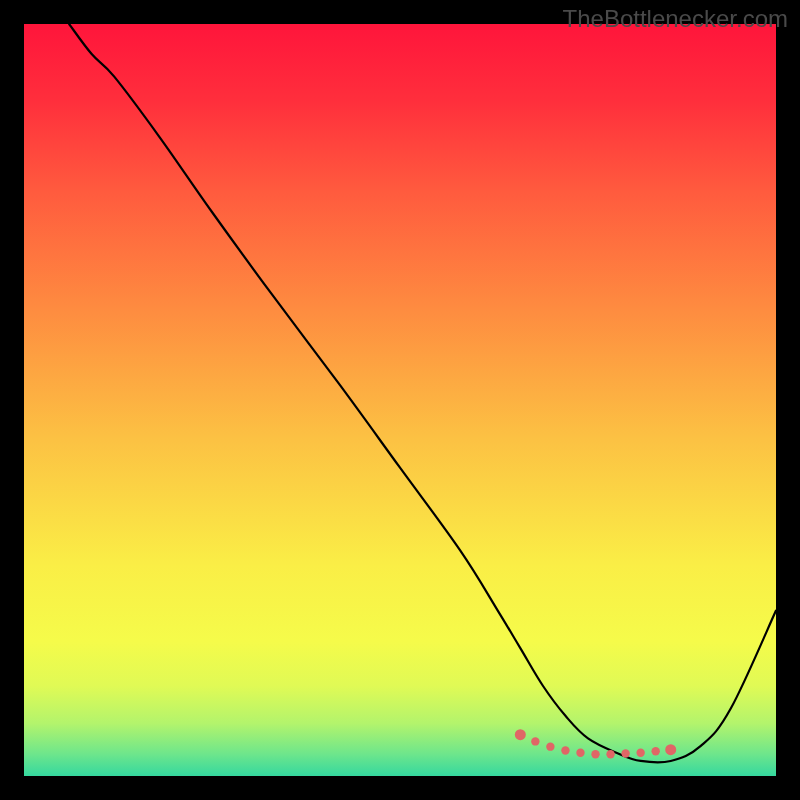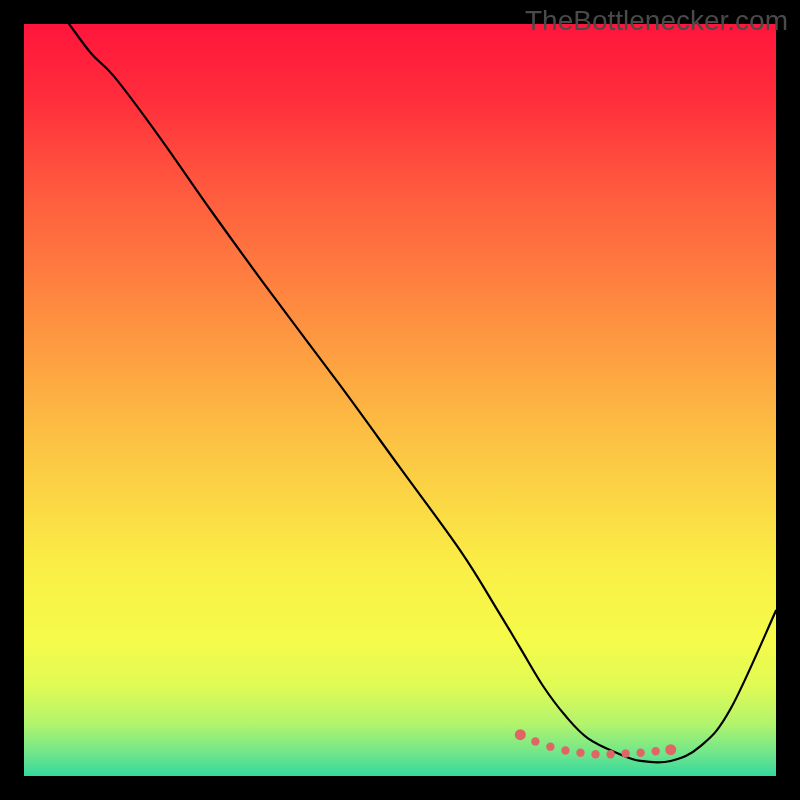--- a/index.html
+++ b/index.html
@@ -1,18 +1,18 @@
 <!DOCTYPE html>
 <html><head>
   <meta charset="utf-8">
   <style>
     * { margin: 0; padding: 0; box-sizing: border-box; }
     html, body { width: 800px; height: 800px; background: #000; overflow: hidden; }
     .frame { position: relative; width: 800px; height: 800px; background: #000; }
-    .watermark { position: absolute; top: 5px; right: 12px; color: #4a4a4a; font-family: Arial, sans-serif; font-size: 28px; font-weight: 500; z-index: 10; }
+    .watermark { position: absolute; top: 5px; right: 12px; color: #4a4a4a; font-family: Arial, sans-serif; font-size: 24px; font-weight: 500; z-index: 10; }
     .plot-area { position: absolute; top: 24px; left: 24px; width: 752px; height: 752px; }
     .gradient-bg { position: absolute; top: 0; left: 0; width: 100%; height: 100%; }
     .curve-layer { position: absolute; top: 0; left: 0; width: 100%; height: 100%; }
   </style>
 </head>
 <body>
 
 <div class="frame">
   <div class="watermark">TheBottlenecker.com</div>
   <div class="plot-area">

